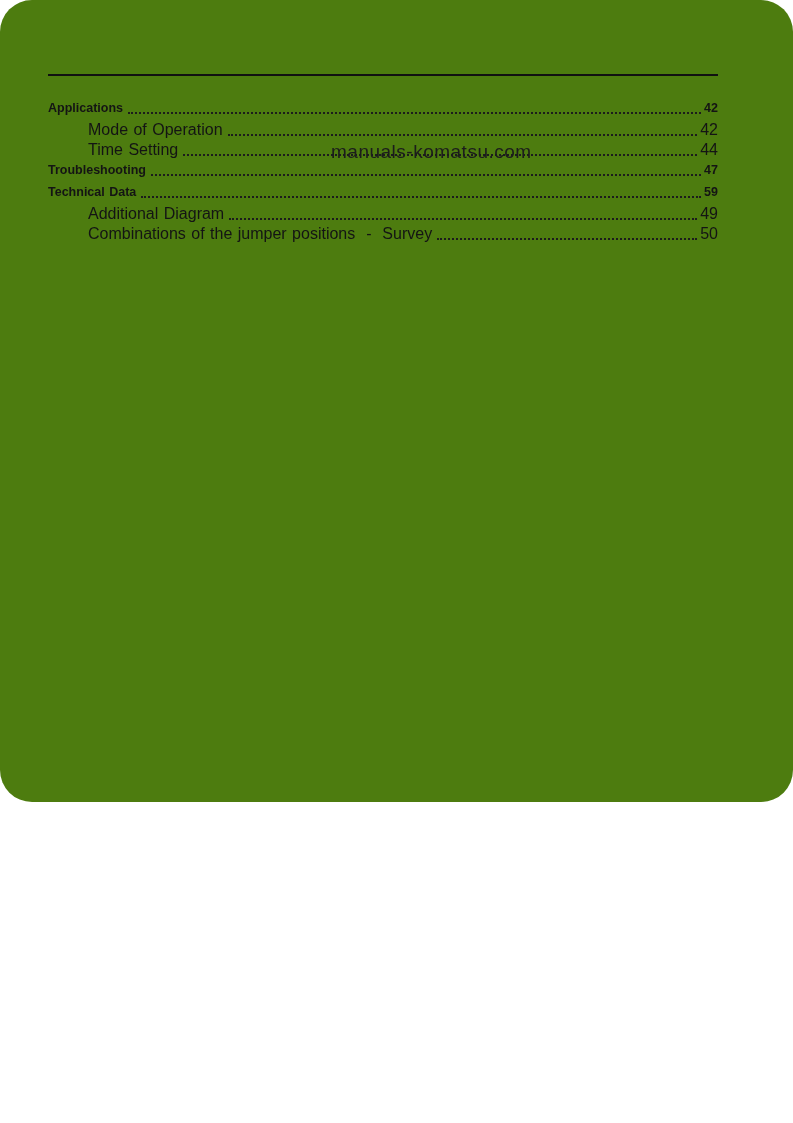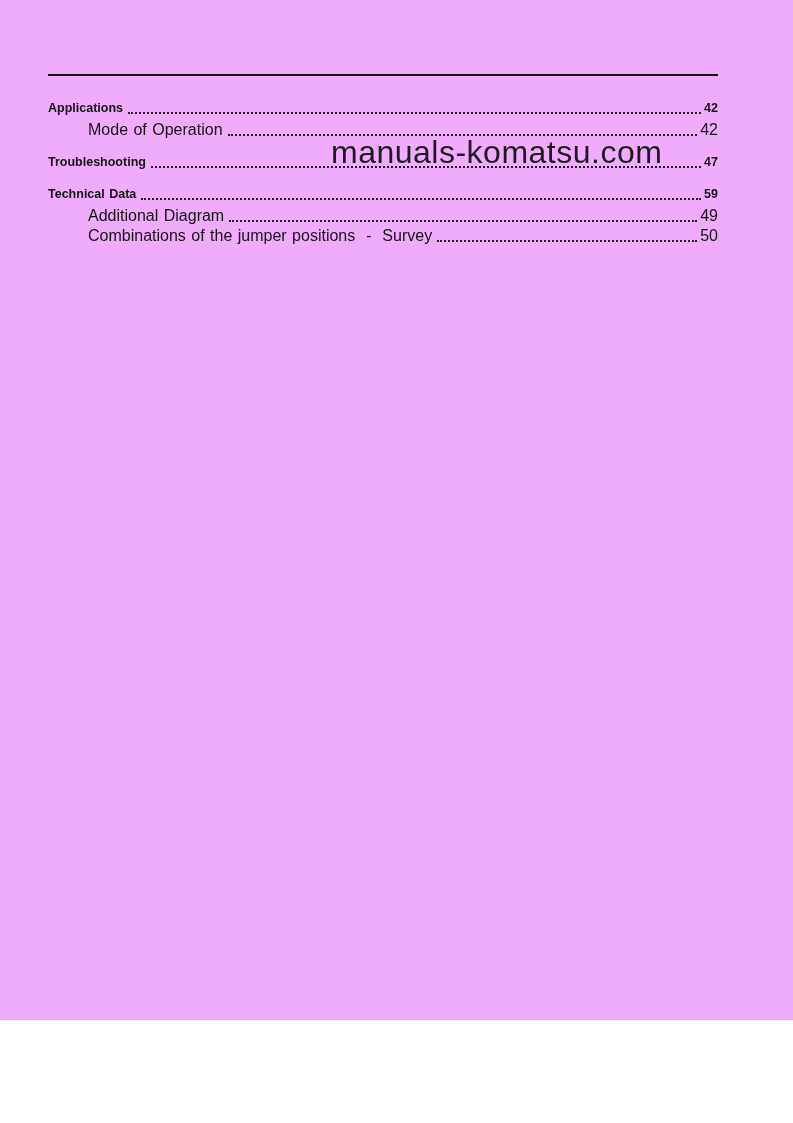--- a/index.html
+++ b/index.html
@@ -3,26 +3,27 @@
 <meta charset="utf-8">
 <style>
   html, body {
     margin: 0;
     padding: 0;
     background: #ffffff;
   }
   .page {
     position: relative;
     width: 793px;
-    height: 1020px;
-    background: #f0abfc;
+    height: 802px;
+    background: #4d7c0f;
     font-family: "Liberation Sans", sans-serif;
     color: #141414;
     overflow: hidden;
     box-sizing: border-box;
+    border-radius: 32px;
   }
   .content {
     position: absolute;
     left: 48px;
     right: 75px;
     top: 74px;
   }
   .top-rule {
     height: 2px;
     background: #111111;
@@ -54,33 +55,33 @@
     text-align: left;
   }
   .toc-row.bold {
     font-weight: bold;
     font-size: 12.5px;
   }
   .toc-row.bold .leader {
     border-bottom-width: 2px;
   }
   .toc-row.bold:not(:first-child) {
-    margin-top: 12px;
+    margin-top: 0;
   }
   .toc-row.bold {
     margin-bottom: 2px;
   }
   .toc-row.sub .label {
     margin-left: 40px;
   }
   .watermark {
     position: absolute;
     left: 331px;
     top: 138px;
-    font-size: 32px;
+    font-size: 19px;
     line-height: 28px;
     font-weight: 400;
     letter-spacing: 0.5px;
     color: #1c1c1c;
     white-space: nowrap;
     pointer-events: none;
   }
   .page-number {
     position: absolute;
     left: 52px;
@@ -102,20 +103,25 @@
         <div class="toc-row bold">
     <span class="label">Applications</span>
     <span class="leader"></span>
     <span class="pagenum">42</span>
   </div>
         <div class="toc-row sub">
     <span class="label">Mode of Operation</span>
     <span class="leader"></span>
     <span class="pagenum">42</span>
   </div>
+        <div class="toc-row sub">
+    <span class="label">Time Setting</span>
+    <span class="leader"></span>
+    <span class="pagenum">44</span>
+  </div>
         <div class="toc-row bold">
     <span class="label">Troubleshooting</span>
     <span class="leader"></span>
     <span class="pagenum">47</span>
   </div>
         <div class="toc-row bold">
     <span class="label">Technical Data</span>
     <span class="leader"></span>
     <span class="pagenum">59</span>
   </div>

